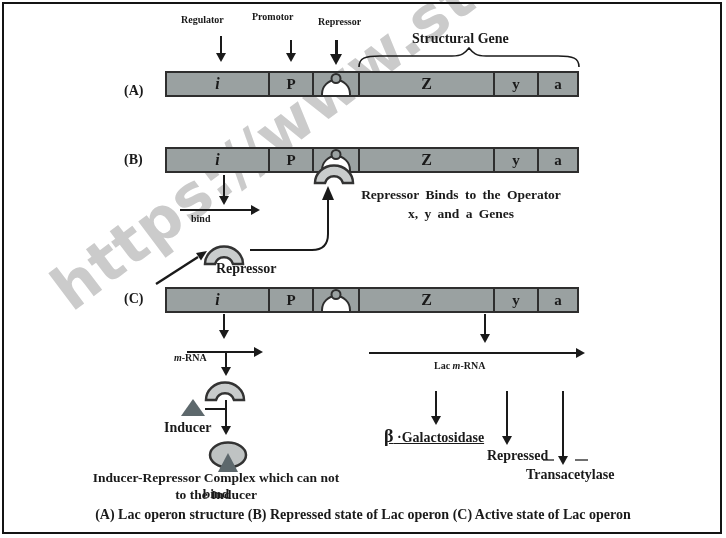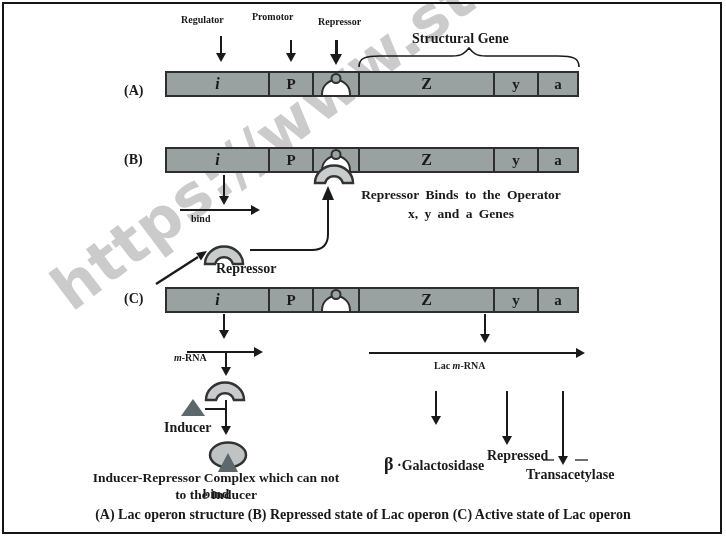--- a/index.html
+++ b/index.html
@@ -206,17 +206,17 @@
 
 <div class="vline" style="left:435px;top:391px;height:27px;"></div>
 <div class="ah-down" style="left:431px;top:416px;"></div>
 <div class="vline" style="left:506px;top:391px;height:47px;"></div>
 <div class="ah-down" style="left:502px;top:436px;"></div>
 <div class="vline" style="left:562px;top:391px;height:67px;"></div>
 <div class="ah-down" style="left:558px;top:456px;"></div>
 <div class="dash" style="left:543px;top:459px;width:11px;"></div>
 <div class="dash" style="left:575px;top:459px;width:13px;"></div>
 
-<div class="lbl small" style="left:384px;top:454px;"><span class="beta">β</span> <span>·Galactosidase</span></div>
+<div class="lbl small" style="left:384px;top:426px;text-decoration:underline;"><span class="beta">β</span> <span>·Galactosidase</span></div>
 <div class="lbl small" style="left:487px;top:448px;">Repressed</div>
 <div class="lbl small" style="left:526px;top:467px;">Transacetylase</div>
 
 <div class="caption">(A) Lac operon structure (B) Repressed state of Lac operon (C) Active state of Lac operon</div>
 
 </body></html>

